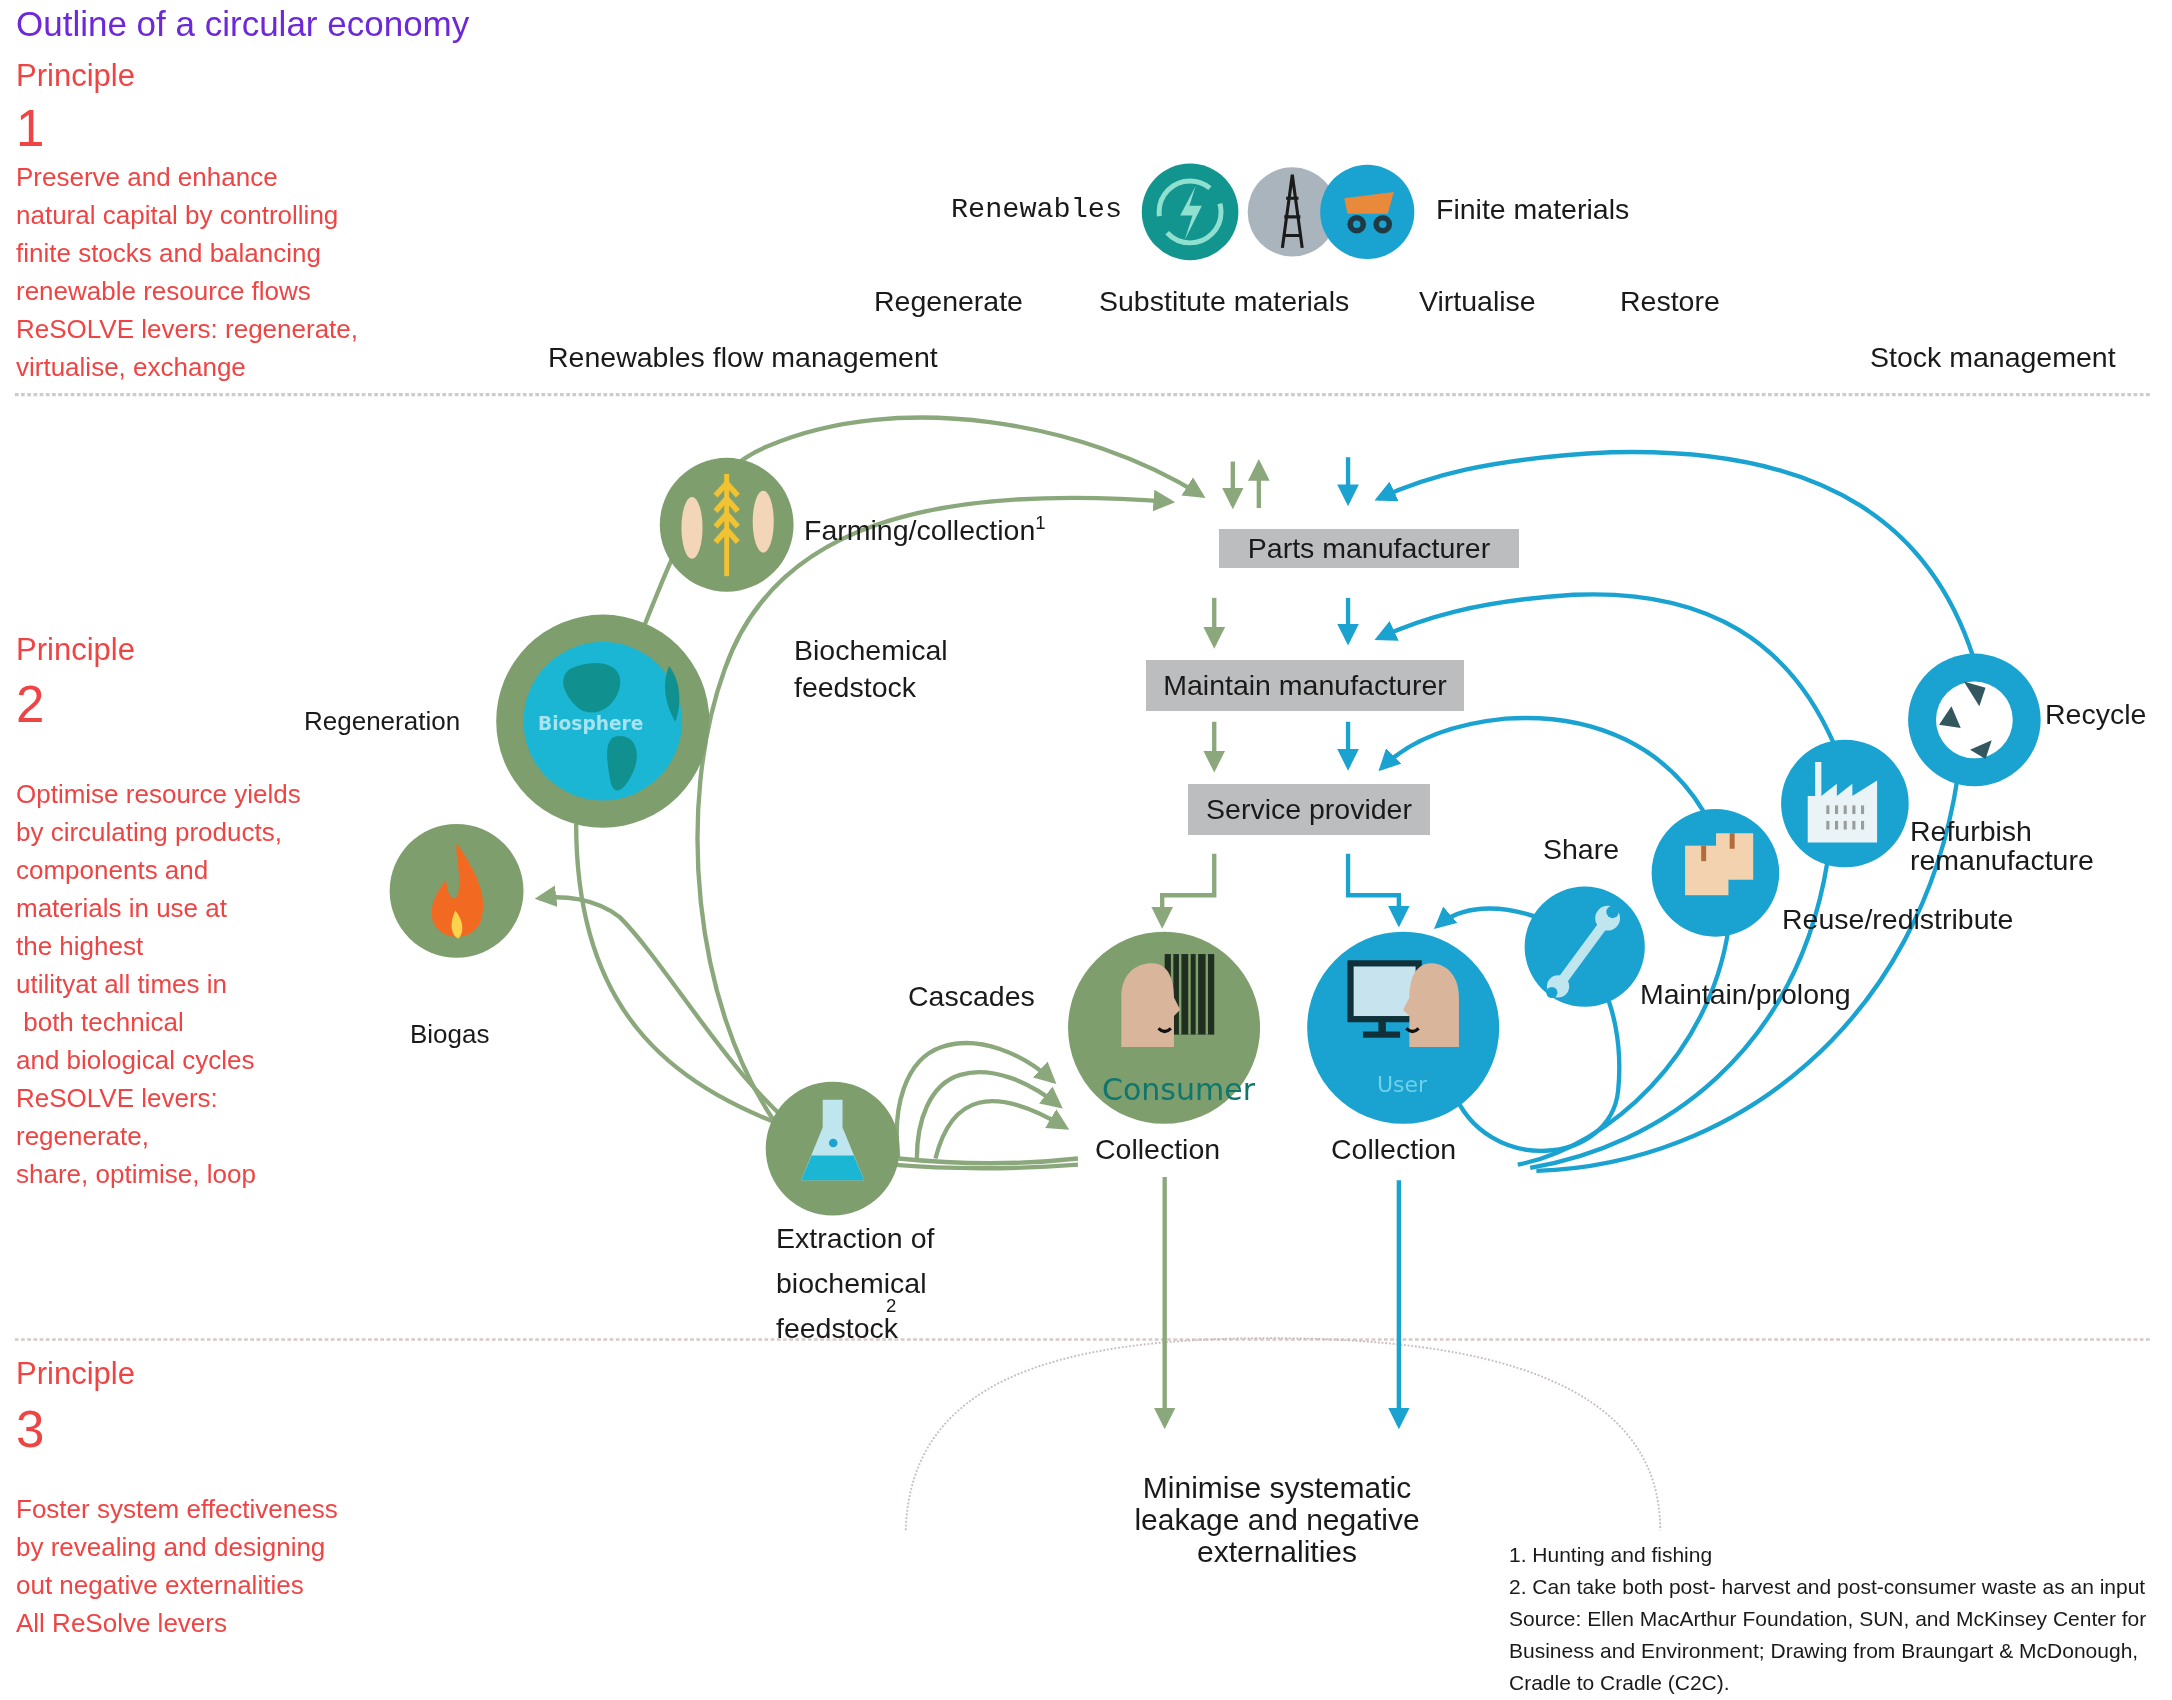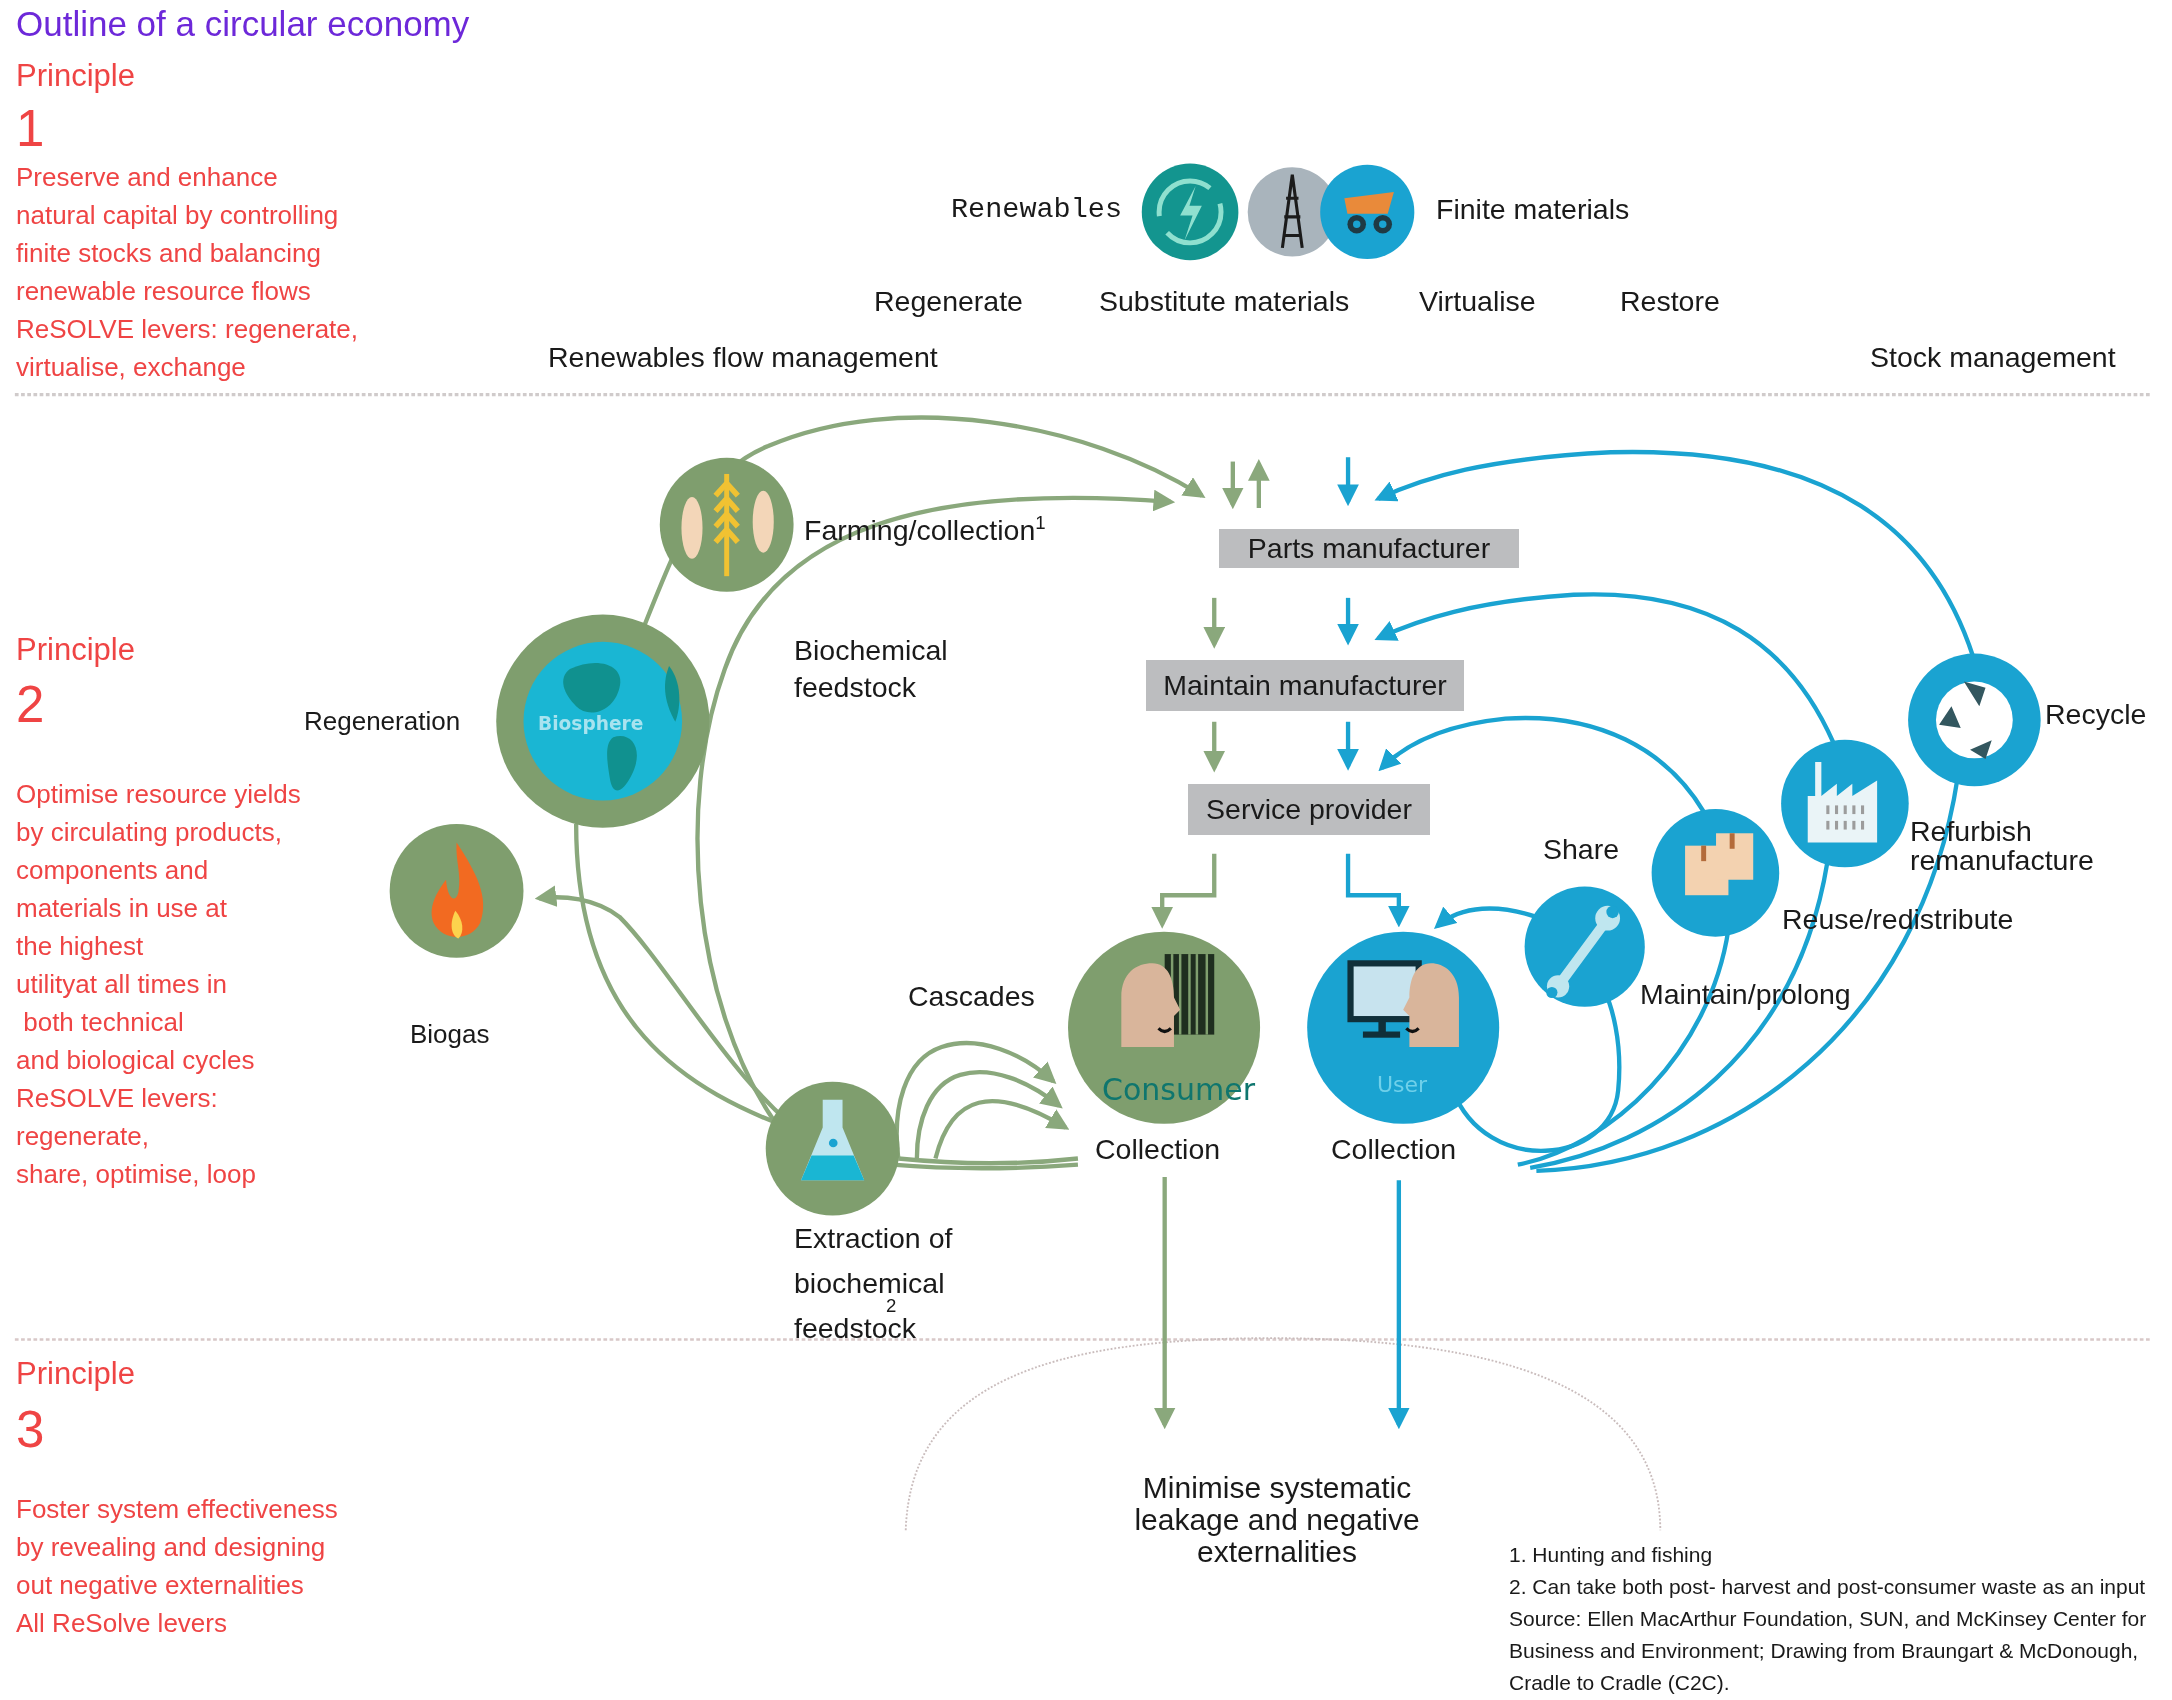--- a/index.html
+++ b/index.html
@@ -227,21 +227,21 @@
 <div class="abs lbl" style="left:548px;top:341px;">Renewables flow management</div>
 <div class="abs lbl" style="left:1870px;top:341px;">Stock management</div>
 
 <div class="abs lbl" style="left:804px;top:512px;"><span>Farming/collection</span><sup style="font-size:18.6px;">1</sup></div>
 <div class="abs lbl" style="left:794px;top:632px;white-space:pre;line-height:37px;">Biochemical
 feedstock</div>
 <div class="abs lbl-sm" style="left:304px;top:706px;">Regeneration</div>
 <div class="abs icon-inner-label" style="left:538px;top:713px;font-size:18.6px;color:#a8e3ef;">Biosphere</div>
 <div class="abs lbl-sm" style="left:410px;top:971px;margin-top:48px;">Biogas</div>
 <div class="abs lbl" style="left:908px;top:980px;">Cascades</div>
-<div class="abs lbl" style="left:794px;top:1216px;white-space:pre;line-height:45px;">Extraction of
+<div class="abs lbl" style="left:776px;top:1216px;white-space:pre;line-height:45px;">Extraction of
 biochemical
 feedstock</div>
 <sup class="abs" style="left:886px;top:1295px;font-size:18.6px;color:#1a1a1a;">2</sup>
 <div class="abs icon-inner-label" style="left:1102px;top:1072px;font-size:30px;color:#0f766e;font-weight:normal;">Consumer</div>
 <div class="abs lbl" style="left:1095px;top:1133px;">Collection</div>
 
 <div class="abs box" style="left:1219px;top:529px;width:300px;height:39px;">Parts manufacturer</div>
 <div class="abs box" style="left:1146px;top:660px;width:318px;height:51px;">Maintain manufacturer</div>
 <div class="abs box" style="left:1188px;top:784px;width:242px;height:51px;">Service provider</div>
 

